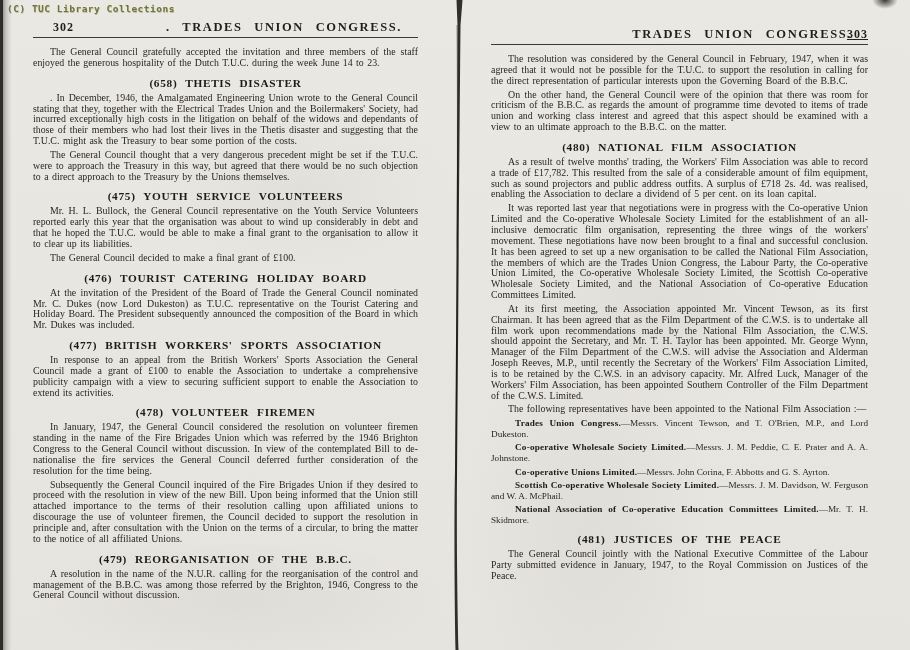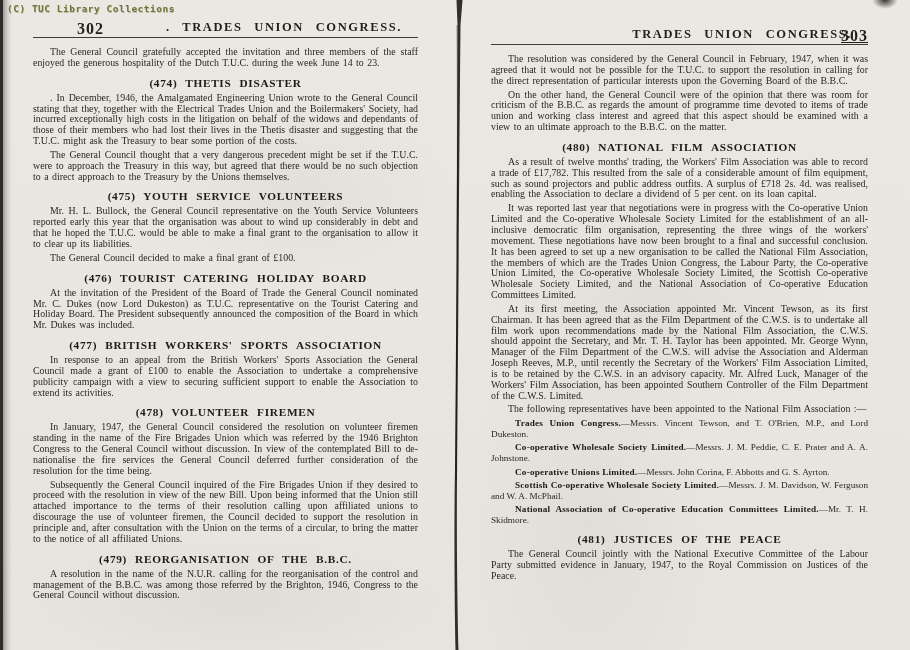--- a/index.html
+++ b/index.html
@@ -57,21 +57,21 @@
   .running-head {
     position: relative;
     height: 15px;
     margin-bottom: 2px;
   }
   .running-title {
     position: absolute; left: 0; right: 16px; text-align: right;
     font-weight: bold; font-size: 12.5px; letter-spacing: 1.6px; word-spacing: 7px;
     color: #211f1a;
   }
-  .page-num { position: absolute; top: 0; font-weight: bold; font-size: 16px; letter-spacing: 1px; color: #211f1a; margin-left: 24px; }
+  .page-num { position: absolute; top: 0; font-weight: bold; font-size: 12px; letter-spacing: 1px; color: #211f1a; }
   .page-num.left-pos  { left: 20px; }
   .page-num.right-pos { right: 0; text-decoration: underline; }
   .head-rule { border: 0; border-top: 1.6px solid #3d3b35; margin: 2px 0 0 0; }
 
   .body-text { margin-top: 9px; }
 
   .para {
     font-size: 9.9px; line-height: 10.85px;
     text-align: justify;
     text-indent: 17px;
@@ -103,21 +103,21 @@
   <div class="watermark">(C) TUC Library Collections</div>
 
   <div class="page page-left">
     <div class="running-head">
       <span class="page-num left-pos">302</span>
       <span class="running-title">. TRADES UNION CONGRESS.</span>
     </div>
     <hr class="head-rule">
     <div class="body-text">
       <p class="para">The General Council gratefully accepted the invitation and three members of the staff enjoyed the generous hospitality of the Dutch T.U.C. during the week June 14 to 23.</p>
-      <h3 class="sect-head">(474) THETIS DISASTER</h3>
+      <h3 class="sect-head">(658) THETIS DISASTER</h3>
       <p class="para">. In December, 1946, the Amalgamated Engineering Union wrote to the General Council stating that they, together with the Electrical Trades Union and the Boilermakers' Society, had incurred exceptionally high costs in the litigation on behalf of the widows and dependants of those of their members who had lost their lives in the Thetis disaster and suggesting that the T.U.C. might ask the Treasury to bear some portion of the costs.</p>
       <p class="para">The General Council thought that a very dangerous precedent might be set if the T.U.C. were to approach the Treasury in this way, but agreed that there would be no such objection to a direct approach to the Treasury by the Unions themselves.</p>
       <h3 class="sect-head">(475) YOUTH SERVICE VOLUNTEERS</h3>
       <p class="para">Mr. H. L. Bullock, the General Council representative on the Youth Service Volunteers reported early this year that the organisation was about to wind up considerably in debt and that he hoped the T.U.C. would be able to make a final grant to the organisation to allow it to clear up its liabilities.</p>
       <p class="para">The General Council decided to make a final grant of £100.</p>
       <h3 class="sect-head">(476) TOURIST CATERING HOLIDAY BOARD</h3>
       <p class="para">At the invitation of the President of the Board of Trade the General Council nominated Mr. C. Dukes (now Lord Dukeston) as T.U.C. representative on the Tourist Catering and Holiday Board. The President subsequently announced the composition of the Board in which Mr. Dukes was included.</p>
       <h3 class="sect-head">(477) BRITISH WORKERS' SPORTS ASSOCIATION</h3>
       <p class="para">In response to an appeal from the British Workers' Sports Association the General Council made a grant of £100 to enable the Association to undertake a comprehensive publicity campaign with a view to securing sufficient support to enable the Association to extend its activities.</p>
       <h3 class="sect-head">(478) VOLUNTEER FIREMEN</h3>

